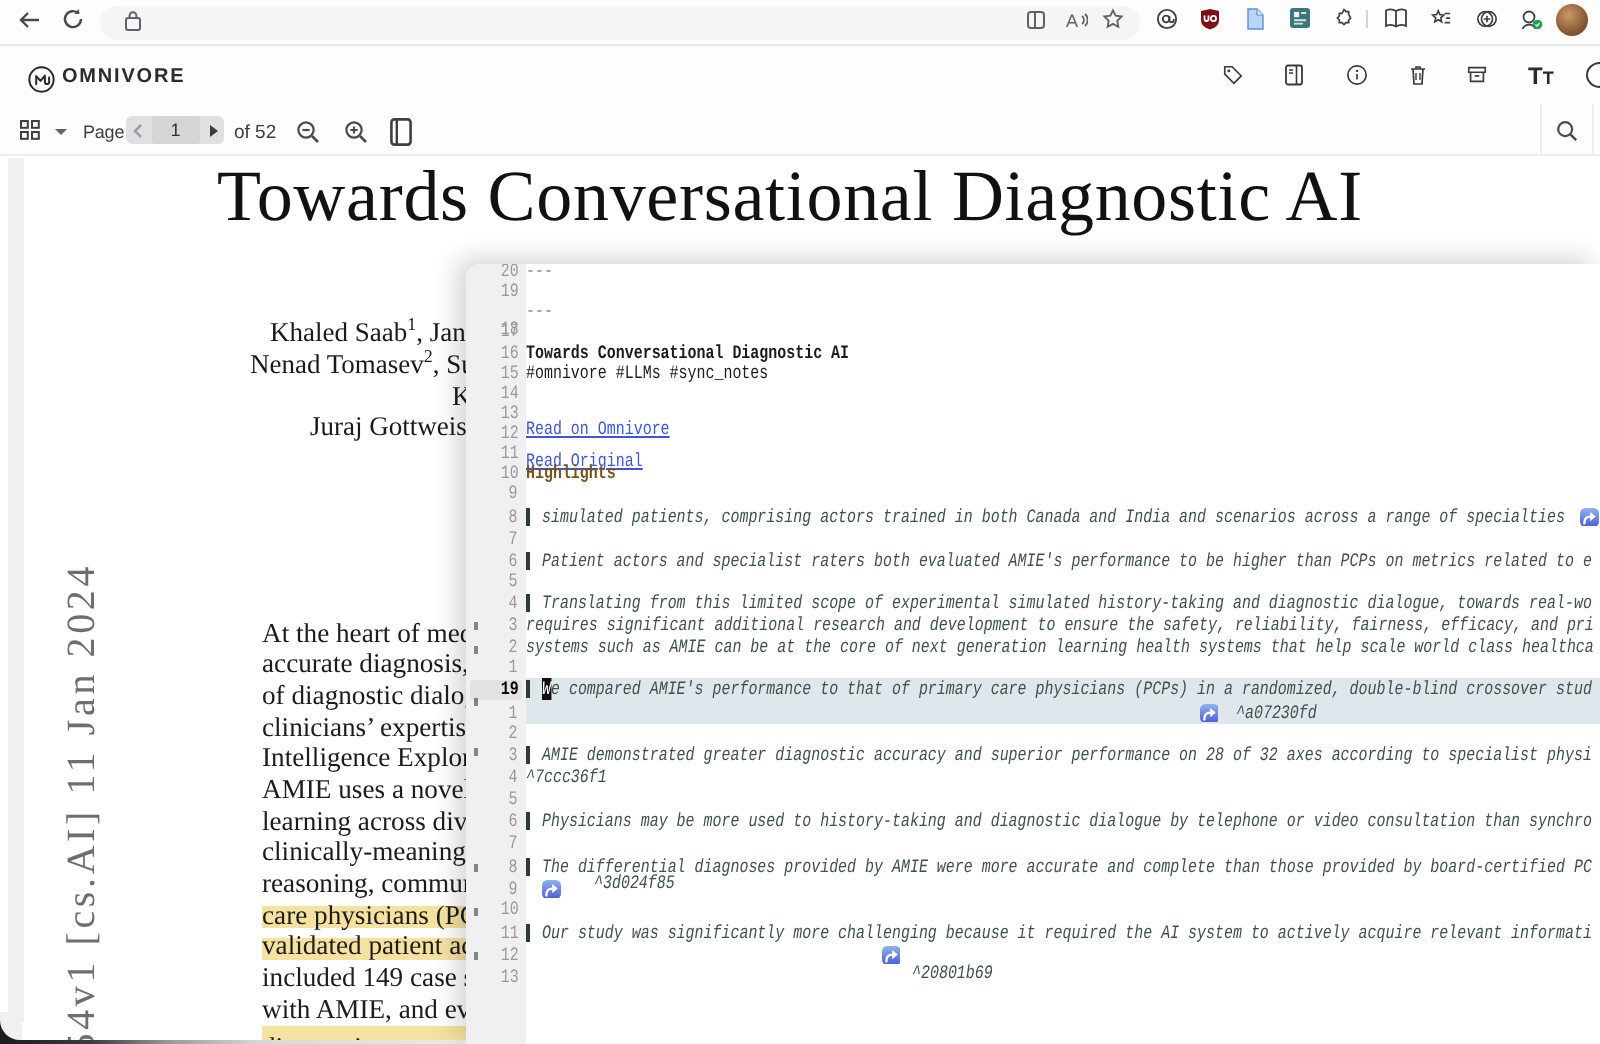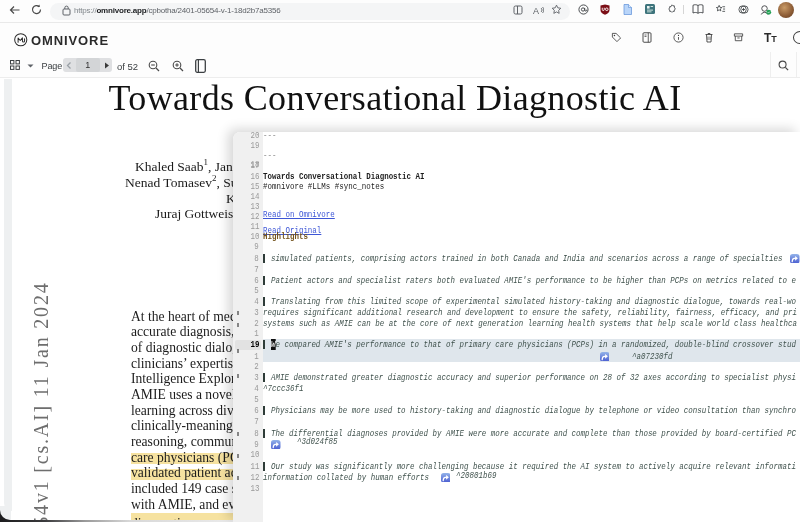--- a/index.html
+++ b/index.html
@@ -6,21 +6,21 @@
 *{box-sizing:border-box;}
 .abs{position:absolute;}
 #stage{position:relative;width:800px;height:522px;overflow:hidden;}
 
 #topbar{left:0;top:0;width:800px;height:23px;background:#fdfdfd;border-bottom:1px solid #e9e9e9;}
 #urlpill{left:50px;top:2.5px;width:520px;height:17px;background:#f4f5f6;border-radius:9px;}
 #urltext{left:74px;top:5.5px;font-size:8px;color:#5f6368;letter-spacing:-0.2px;}
 #urltext b{color:#1c1e21;font-weight:700;}
 
 #appbar{left:0;top:23px;width:800px;height:29px;background:#fdfdfd;}
-#logotext{left:31px;top:33px;font-size:13px;font-weight:700;letter-spacing:0.9px;color:#2b2b2b;}
+#logotext{left:31px;top:33px;font-size:10px;font-weight:700;letter-spacing:0.9px;color:#2b2b2b;}
 
 #pdfbar{left:0;top:52px;width:800px;height:26px;background:#fdfdfd;border-bottom:1px solid #ededed;}
 .tbtxt{font-size:9.5px;color:#3c4043;}
 #navpill{left:63px;top:57.5px;width:49px;height:14.5px;background:#dfe0e2;border-radius:3px;}
 #navbox{left:75.5px;top:57.5px;width:24.5px;height:14.5px;background:#d3d5d7;border-radius:2px;text-align:center;font-size:9px;color:#303030;line-height:14px;}
 
 #pdfbg{left:0;top:79px;width:800px;height:443px;background:#fff;}
 #leftstrip{left:4px;top:79px;width:7.5px;height:432px;background:#eef0f1;border-bottom-left-radius:8px;}
 #page{left:11.5px;top:79px;width:780px;height:437px;background:#fff;}
 #darkbar{left:0;top:519.5px;width:235px;height:2.5px;background:linear-gradient(to right,#1c1c1e 0,#3a3a3c 45px,#9a9a9a 85px,#d8d8d8 130px,#ebebeb 235px);}
@@ -63,21 +63,20 @@
       <path d="M10.5 6 H2 M5 2.5 L1.5 6 L5 9.5" stroke="#4a4a4a" stroke-width="1.2" fill="none"></path>
     </svg>
   <svg class="abs" style="left:31px;top:3.5px" width="11" height="11" viewBox="0 0 11 11">
       <path d="M9.5 5.5 A4 4 0 1 1 8.3 2.7" stroke="#4a4a4a" stroke-width="1.2" fill="none"></path>
       <path d="M8.5 0.5 L8.7 3 L6.2 2.9 Z" fill="#4a4a4a"></path>
     </svg>
   <svg class="abs" style="left:62px;top:5px" width="9" height="11" viewBox="0 0 9 11">
       <rect x="1" y="4" width="7" height="6" rx="1" fill="none" stroke="#5f6368" stroke-width="1"></rect>
       <path d="M2.8 4 V2.8 a1.7 1.7 0 0 1 3.4 0 V4" fill="none" stroke="#5f6368" stroke-width="1"></path>
     </svg>
-  <div class="abs" id="urltext"><span style="color:#80868b">https://</span><b>omnivore.app</b>/cpbotha/2401-05654-v-1-18d2b7a5356</div>
 
   <svg class="abs" style="left:513px;top:5px" width="10" height="10" viewBox="0 0 10 10">
       <rect x="1" y="1" width="8" height="8" rx="1.5" fill="none" stroke="#5f6368" stroke-width="1"></rect>
       <path d="M4.5 1 V9" stroke="#5f6368" stroke-width="1"></path>
     </svg>
   <svg class="abs" style="left:533px;top:5px" width="11" height="10" viewBox="0 0 11 10">
       <text x="0" y="8.5" font-size="9" fill="#5f6368" font-family="Liberation Sans">A</text>
       <path d="M8 3 a2.5 2.5 0 0 1 0 4 M9.5 2 a4 4 0 0 1 0 6" stroke="#5f6368" stroke-width="0.9" fill="none"></path>
     </svg>
   <svg class="abs" style="left:551px;top:4px" width="11" height="11" viewBox="0 0 24 24">
@@ -286,39 +285,38 @@
     <div class="row q" style="left:38.4px;top:143.5px"><span class="t">Patient actors and specialist raters both evaluated AMIE's performance to be higher than PCPs on metrics related to e</span></div>
     <div class="qbar" style="left:30.3px;top:164.5px"></div>
     <div class="row q" style="left:38.4px;top:164.5px"><span class="t">Translating from this limited scope of experimental simulated history-taking and diagnostic dialogue, towards real-wo</span></div>
     <div class="row q" style="top:175.5px"><span class="t">requires significant additional research and development to ensure the safety, reliability, fairness, efficacy, and pri</span></div>
     <div class="row q" style="top:186.5px"><span class="t">systems such as AMIE can be at the core of next generation learning health systems that help scale world class healthca</span></div>
     <div class="qbar" style="left:30.3px;top:208px"></div>
     <div class="row q" style="left:38.4px;top:208px"><span class="t"><span style="background:#111;color:#fff">W</span>e compared AMIE's performance to that of primary care physicians (PCPs) in a randomized, double-blind crossover stud</span></div>
     <svg class="licon" style="left:366.5px;top:219.5px" width="9.5" height="9.5" viewBox="0 0 10 10">
           <use href="#upar"></use>
         </svg>
-    <div class="row q" style="left:399px;top:219.5px"><span class="t">^a07230fd</span></div>
+    <div class="row q" style="left:385px;top:219.5px"><span class="t">^a07230fd</span></div>
     <div class="qbar" style="left:30.3px;top:241px"></div>
     <div class="row q" style="left:38.4px;top:241px"><span class="t">AMIE demonstrated greater diagnostic accuracy and superior performance on 28 of 32 axes according to specialist physi</span></div>
     <div class="row q" style="top:252px"><span class="t">^7ccc36f1</span></div>
     <div class="qbar" style="left:30.3px;top:274px"></div>
     <div class="row q" style="left:38.4px;top:274px"><span class="t">Physicians may be more used to history-taking and diagnostic dialogue by telephone or video consultation than synchro</span></div>
     <div class="qbar" style="left:30.3px;top:296.5px"></div>
     <div class="row q" style="left:38.4px;top:296.5px"><span class="t">The differential diagnoses provided by AMIE were more accurate and complete than those provided by board-certified PC</span></div>
     <svg class="licon" style="left:38px;top:307.5px" width="9.5" height="9.5" viewBox="0 0 10 10">
           <use href="#upar"></use>
         </svg>
     <div class="row q" style="left:63.5px;top:305px"><span class="t">^3d024f85</span></div>
     <div class="qbar" style="left:30.3px;top:329.5px"></div>
     <div class="row q" style="left:38.4px;top:329.5px"><span class="t">Our study was significantly more challenging because it required the AI system to actively acquire relevant informati</span></div>
-    <div class="row q" style="top:340.5px"><span class="t">information collated by human efforts</span></div>
     <svg class="licon" style="left:207.5px;top:340.5px" width="9.5" height="9.5" viewBox="0 0 10 10">
           <use href="#upar"></use>
         </svg>
-    <div class="row q" style="left:223px;top:339px"><span class="t">^20801b69</span></div>
+    <div class="row q" style="left:223px;top:350px"><span class="t">^20801b69</span></div>
     <svg class="licon" style="left:557px;top:121.5px" width="9.5" height="9.5" viewBox="0 0 10 10">
           <use href="#upar"></use>
         </svg>
   </div>
     </div>
 <div class="abs" style="left:236.5px;top:310.5px;width:2.5px;height:4px;background:rgba(45,45,45,0.55)"></div>
     <div class="abs" style="left:236.5px;top:322.5px;width:2.5px;height:4px;background:rgba(45,45,45,0.55)"></div>
     <div class="abs" style="left:236.5px;top:349px;width:2.5px;height:4px;background:rgba(45,45,45,0.55)"></div>
     <div class="abs" style="left:236.5px;top:373.5px;width:2.5px;height:4px;background:rgba(45,45,45,0.55)"></div>
     <div class="abs" style="left:236.5px;top:431.5px;width:2.5px;height:4px;background:rgba(45,45,45,0.55)"></div>

